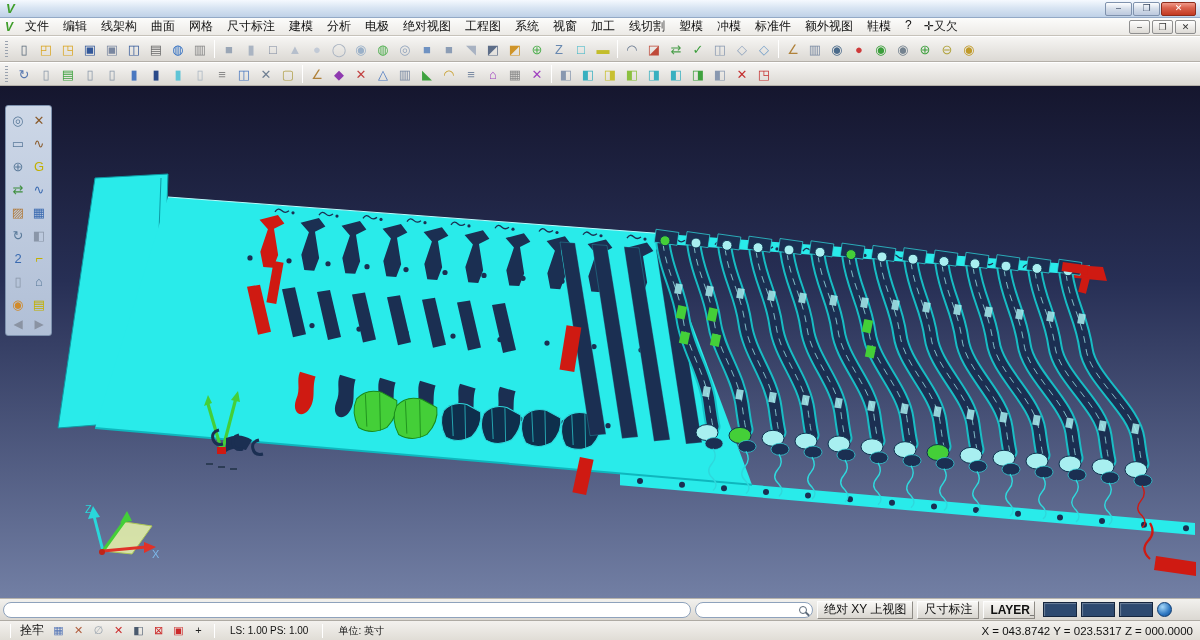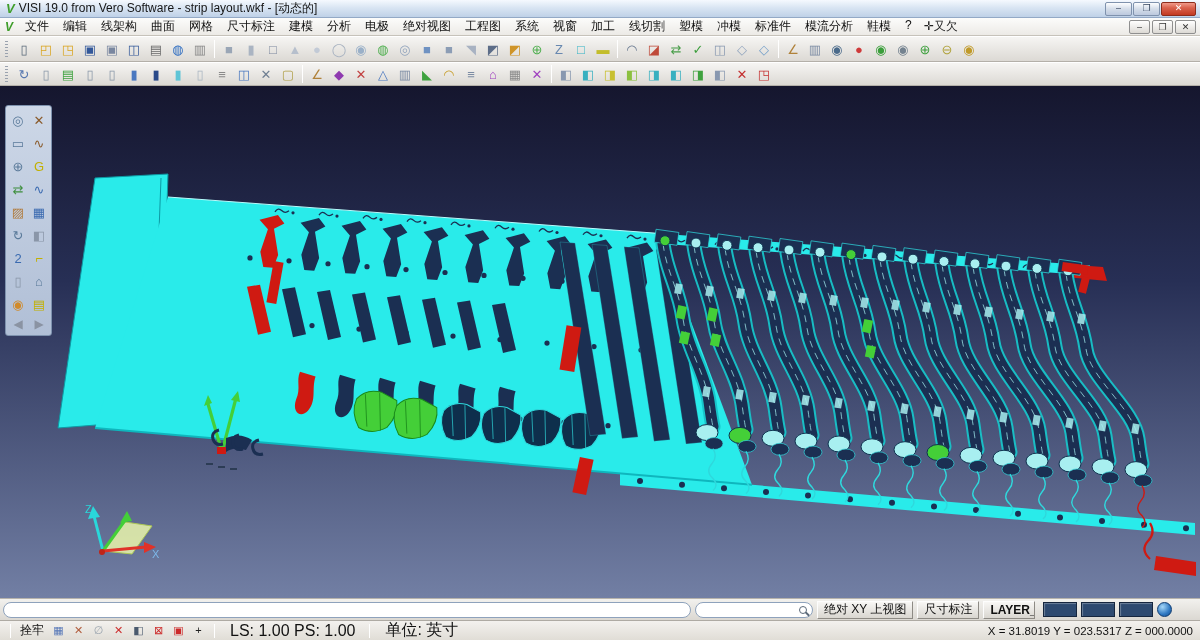--- a/index.html
+++ b/index.html
@@ -50,31 +50,30 @@
   .swatch{width:34px;height:15px;background:#2e4a70;border:1px solid #16263e;box-shadow:inset 1px 1px 1px rgba(255,255,255,.3)}
   .globe{width:15px;height:15px;border-radius:50%;background:radial-gradient(circle at 35% 30%,#a5d7f8,#2f78c2 60%,#17508d);border:1px solid #0d3b72}
 
   
   .statusbar{position:absolute;left:0;top:620px;width:1200px;height:20px;background:linear-gradient(#f3f1ee,#e0ddd6);border-top:1px solid #aeaaa3;display:flex;align-items:center;font-size:12px;color:#111;padding:0 5px}
   .sb-msg{width:548px;white-space:nowrap;overflow:hidden}
   .sb-sep{width:1px;height:14px;background:#aaa;border-right:1px solid #fff;margin:0 5px}
   .sb-lock{margin:0 4px;white-space:nowrap}
   .sb-icons{display:flex;gap:7px;font-size:11px;margin:0 4px}
   .sbi{width:13px;text-align:center;cursor:default}
-  .sb-num{margin-left:10px;white-space:nowrap;font-size:16px}
+  .sb-num{margin-left:10px;white-space:nowrap;font-size:10px}
   .sb-coords{margin-left:auto;margin-right:2px;white-space:nowrap;font-size:11.5px}
 </style>
 </head>
 <body>
 
 <div class="app">
 
   <div class="titlebar">
     <span class="logo">V</span>
-    <span>VISI 19.0  from Vero Software - strip layout.wkf - [动态的]</span>
     <span class="win-controls">
       <span class="wc">–</span>
       <span class="wc">❐</span>
       <span class="wc close">✕</span>
     </span>
   </div>
 
   <div class="menubar">
     <span class="menu-logo">V</span>
     <span id="menu-items" style="display:flex">
@@ -89,21 +88,21 @@
         <span class="menu-item">电极</span>
         <span class="menu-item">绝对视图</span>
         <span class="menu-item">工程图</span>
         <span class="menu-item">系统</span>
         <span class="menu-item">视窗</span>
         <span class="menu-item">加工</span>
         <span class="menu-item">线切割</span>
         <span class="menu-item">塑模</span>
         <span class="menu-item">冲模</span>
         <span class="menu-item">标准件</span>
-        <span class="menu-item">模流分析</span>
+        <span class="menu-item">额外视图</span>
         <span class="menu-item">鞋模</span>
         <span class="menu-item">?</span>
       </span>
     <span class="menu-extra">✛又欠</span>
     <span class="mdi-controls">
       <span class="mdi">–</span>
       <span class="mdi">❐</span>
       <span class="mdi">✕</span>
     </span>
   </div>
@@ -575,15 +574,15 @@
         <span class="sbi" style="color: rgb(204, 42, 42);">✕</span>
         <span class="sbi" style="color: rgb(74, 90, 110);">◧</span>
         <span class="sbi" style="color: rgb(204, 42, 42);">⊠</span>
         <span class="sbi" style="color: rgb(204, 42, 42);">▣</span>
         <span class="sbi" style="color: rgb(34, 34, 34);">+</span>
       </span>
     <span class="sb-sep"></span>
     <span class="sb-num">LS: 1.00 PS: 1.00</span>
     <span class="sb-sep" style="margin-left:14px"></span>
     <span class="sb-num">单位: 英寸</span>
-    <span class="sb-coords">X = 31.8019 Y = 023.5317 Z = 000.0000</span>
+    <span class="sb-coords">X = 043.8742 Y = 023.5317 Z = 000.0000</span>
   </div>
 </div>
 
 </body></html>

